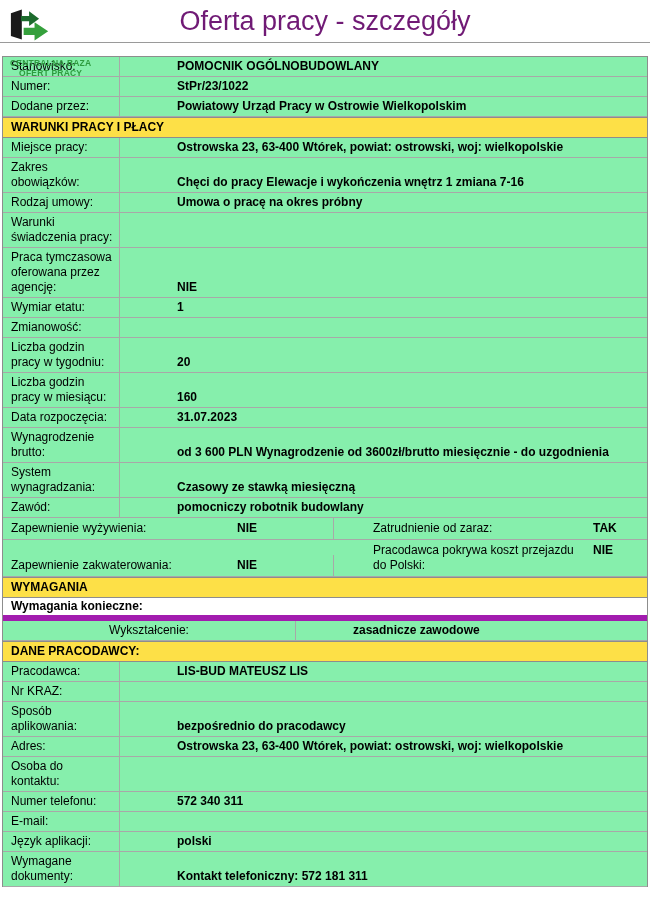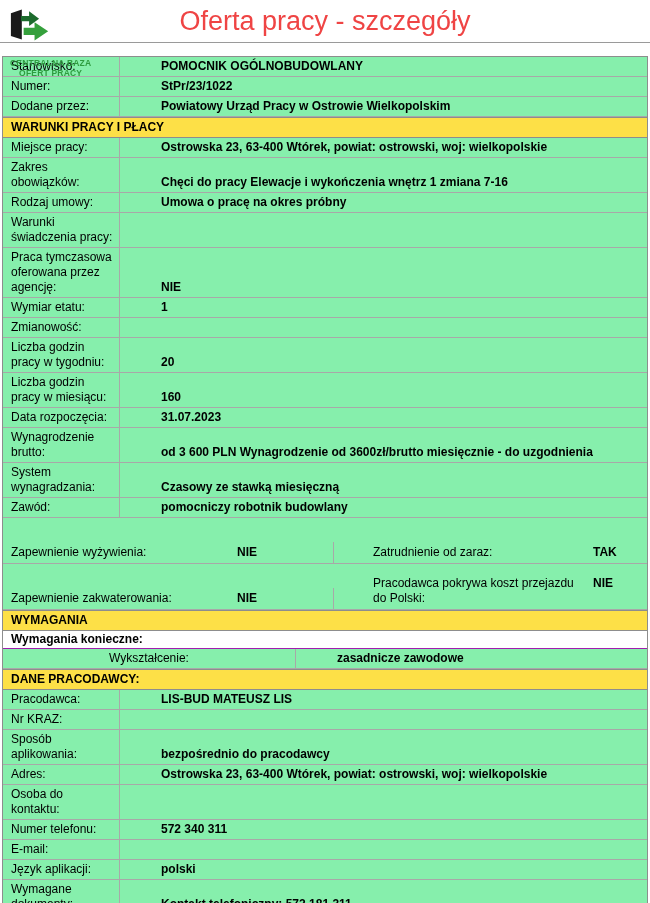--- a/index.html
+++ b/index.html
@@ -12,64 +12,64 @@
     height: 903px;
     overflow: hidden;
     position: relative;
   }
 
   
   .page-header { position: relative; height: 43px; border-bottom: 1px solid #9a9a9a; }
   .logo { position: absolute; left: 10px; top: 8px; display: flex; align-items: flex-start; gap: 16px; flex-direction: column; }
   .logo svg { display: block; }
   .logo-text { color: #2e9b3f; font-weight: bold; font-size: 8.5px; line-height: 10px; text-align: center; letter-spacing: 0.2px; }
-  .page-title { text-align: center; font-size: 27px; line-height: 42px; font-weight: 400; color: #ef4444; }
+  .page-title { text-align: center; font-size: 27px; line-height: 42px; font-weight: 400; color: #701a75; }
 
   
   .offer-table { margin: 13px 2px 0 2px; border: 1px solid #8d8d8d; border-bottom: none; }
   .row { display: flex; border-bottom: 1px solid #a8a8a8; background: #86efac; align-items: flex-end; gap: 33px; }
   .row:last-child { border-bottom: 1px solid #a8a8a8; }
   .cell-label {
     width: 117px; flex: 0 0 117px;
     padding: 2px 4px 2px 8px;
     border-right: 1px solid #a8a8a8;
     line-height: 15px;
   }
-  .cell-value { flex: 1; padding: 2px 6px 2px 8px; font-weight: bold; line-height: 15px; }
+  .cell-value { flex: 1; padding: 2px 6px 2px 8px; font-weight: bold; line-height: 15px; margin-left: 16px; }
   .row-min { min-height: 19px; }
 
   .section-header {
     background: #fde047;
     border-top: 1px solid #8d8d8d;
     border-bottom: 1px solid #8d8d8d;
     font-weight: bold;
     padding: 2px 4px 2px 8px;
     line-height: 15px;
     min-height: 19px;
   }
   .sub-header {
     font-weight: bold;
-    border-bottom: 1px solid #a21caf;
+    border-bottom: 6px solid #a21caf;
     padding: 1px 4px 1px 8px;
     line-height: 15px;
     min-height: 17px;
     background: #fff;
   }
 
   
   .indent-label {
     width: 293px; flex: 0 0 293px;
     text-align: center;
     padding: 2px 4px;
     border-right: 1px solid #a8a8a8;
     line-height: 15px;
   }
 
   
-  .pair-half-left { width: 331px; flex: 0 0 331px; display: flex; border-right: 1px solid #a8a8a8; margin-top: 24px; }
+  .pair-half-left { width: 331px; flex: 0 0 331px; display: flex; border-right: 1px solid #a8a8a8; }
   .pair-half-right { flex: 1; display: flex; }
   .pair-label-left { width: 230px; flex: 0 0 230px; padding: 3px 4px 3px 8px; line-height: 15px; }
   .pair-label-right { width: 222px; flex: 0 0 222px; padding: 3px 4px 3px 6px; line-height: 15px; }
   .pair-value { flex: 1; font-weight: bold; padding: 3px 4px; line-height: 15px; }
 </style>
 </head>
 <body>
 
 <div class="page-header">
   <div class="logo">

